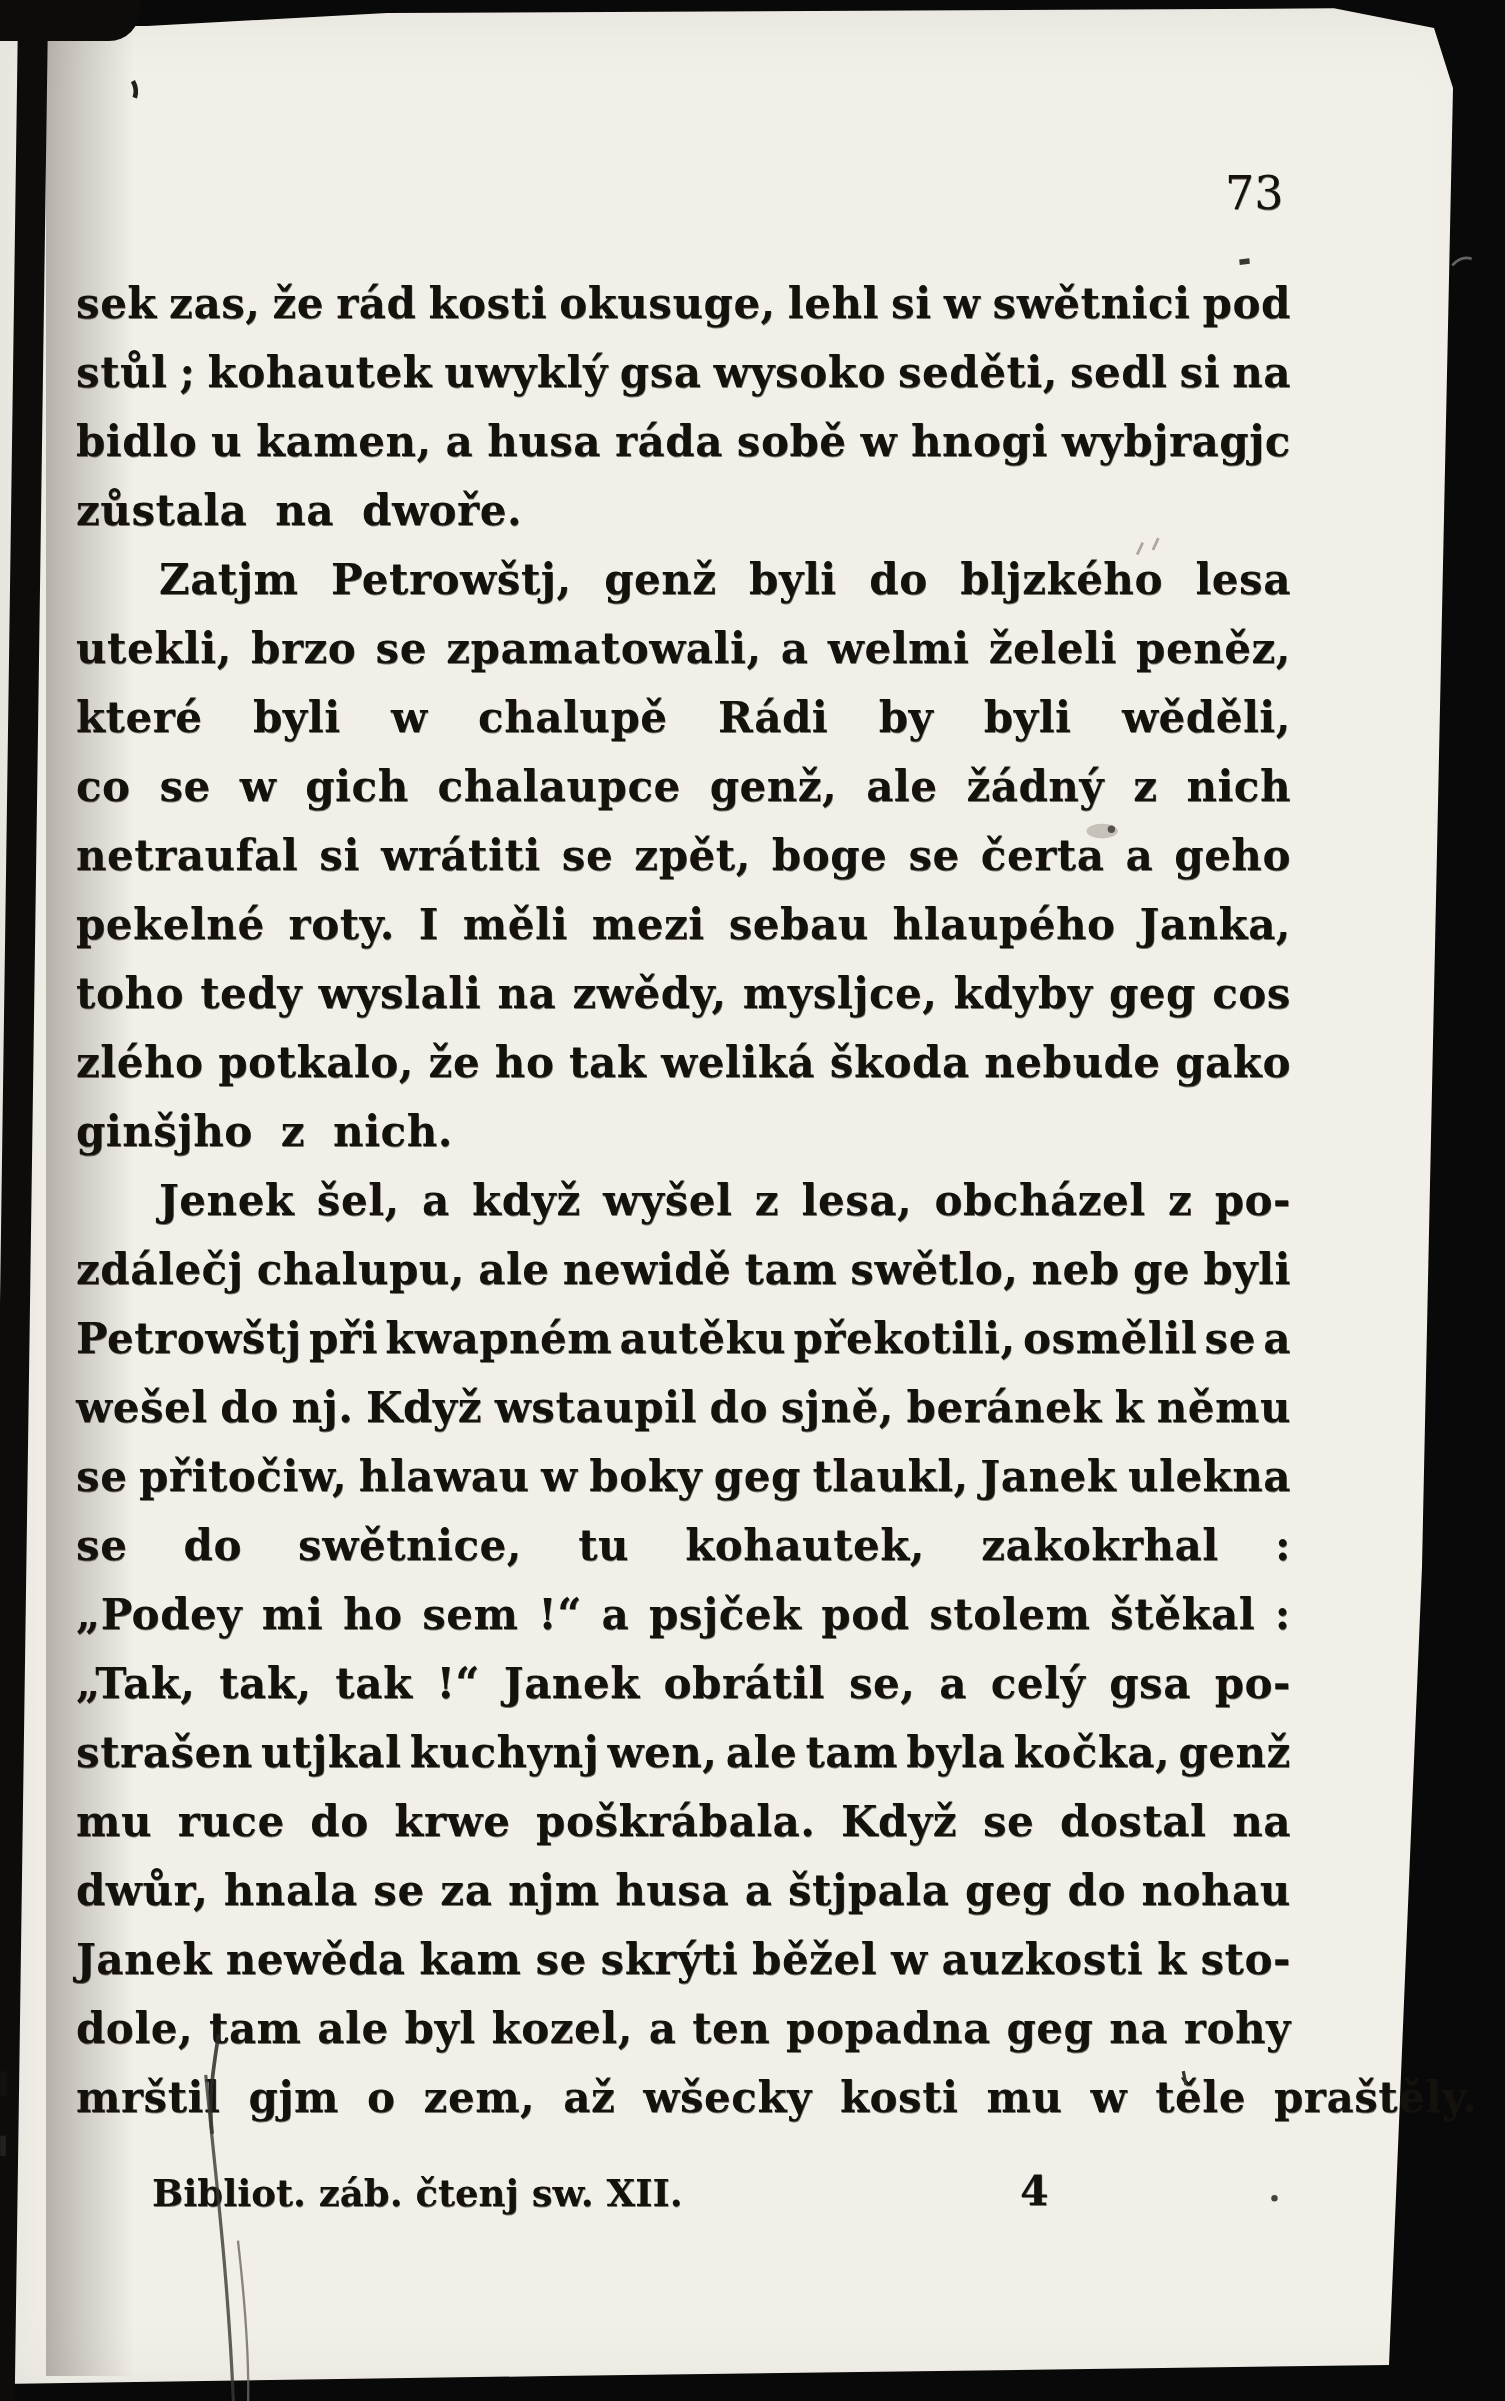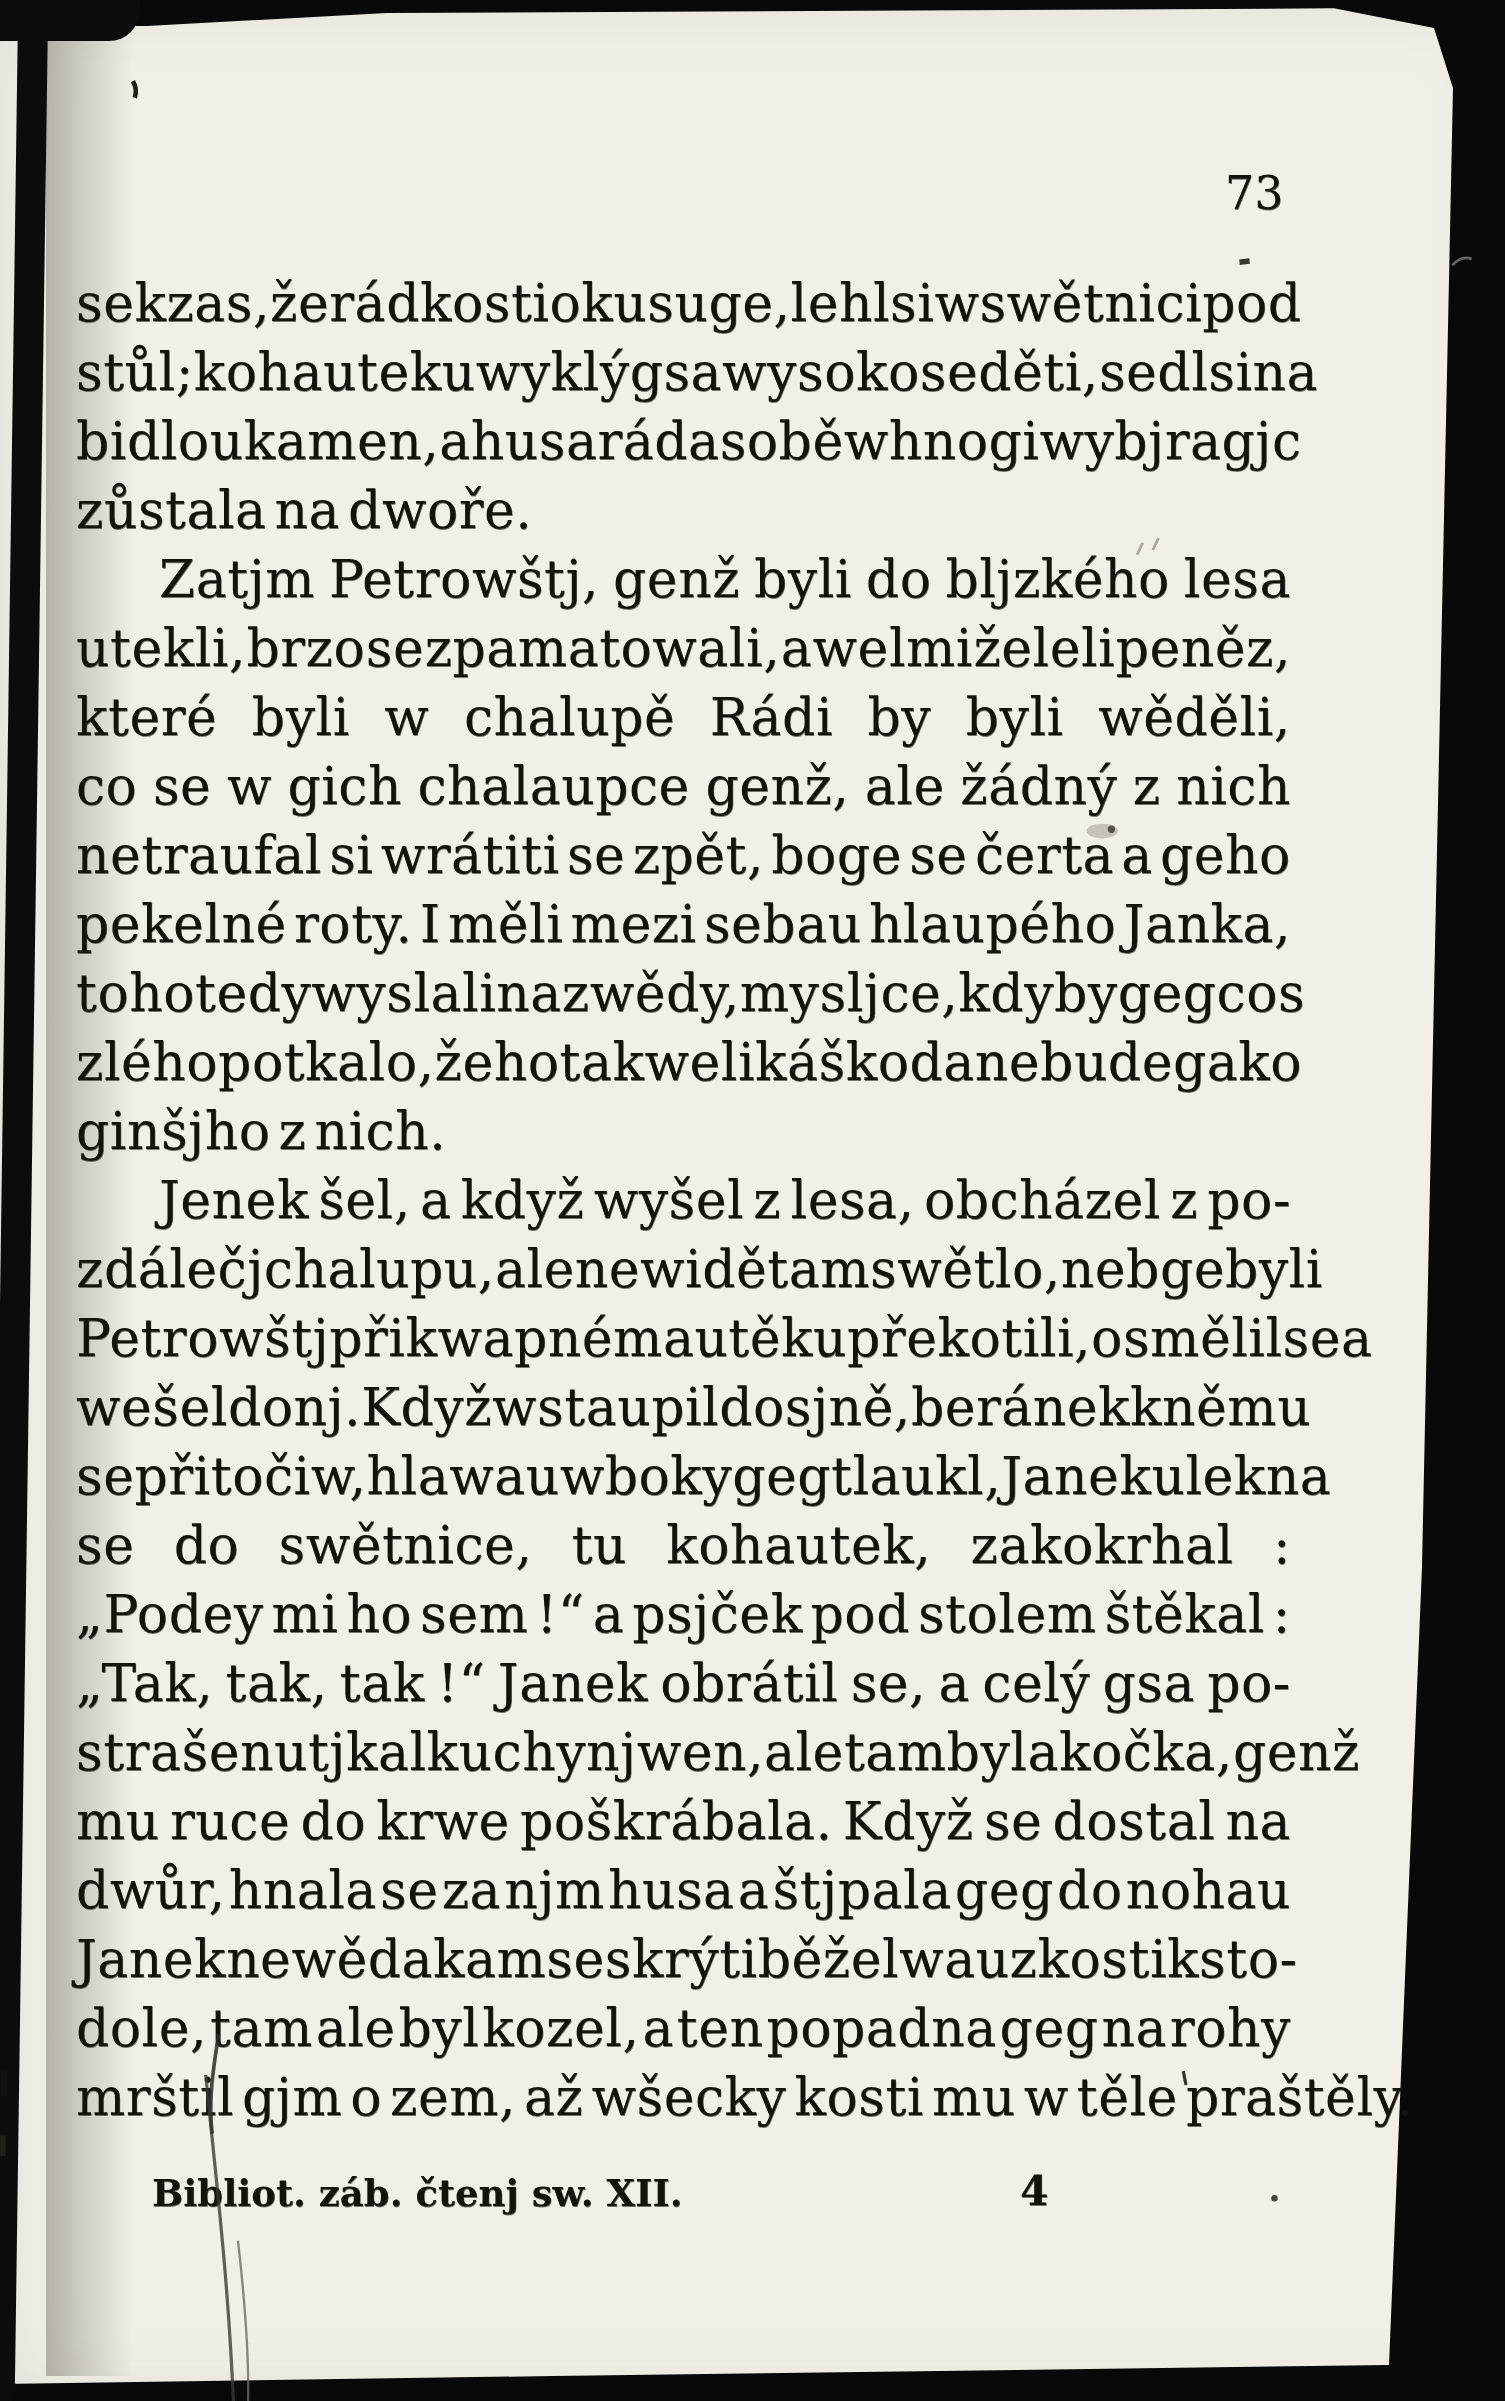--- a/index.html
+++ b/index.html
@@ -32,30 +32,30 @@
     border-bottom-right-radius:31px;
   }
   .page-number{
     position:absolute;left:76px;top:166px;width:1215px;
     text-align:right;padding-right:7.4px;box-sizing:border-box;
     font-size:46px;font-weight:400;color:var(--ink,#15120e);
     text-shadow:0.5px 0.5px 0 rgba(20,15,10,0.55);
   }
   .text-block{
     position:absolute;left:76px;top:269px;width:1215px;
-    color:var(--ink,#15120e);font-size:52px;font-weight:400;
+    color:var(--ink,#15120e);font-size:42px;font-weight:700;
     letter-spacing:0.5px;
     text-shadow:0.5px 0.5px 0 rgba(20,15,10,0.55);
   }
   .line{
     display:flex;justify-content:space-between;align-items:baseline;
     height:69px;line-height:69px;white-space:nowrap;
   }
   .line.indent{padding-left:83px;}
-  .line.para-end{justify-content:flex-start;gap:8px;align-items:flex-end;}
+  .line.para-end{justify-content:flex-start;gap:28px;align-items:flex-end;}
   .footer{
     position:absolute;left:76px;top:2167px;width:1215px;height:55px;
     color:var(--ink,#15120e);font-weight:700;
     text-shadow:0.5px 0.5px 0 rgba(20,15,10,0.55);
   }
   .footer .series{position:absolute;left:76px;top:3.7px;font-size:37px;}
   .footer .signature{position:absolute;left:944px;top:0;font-size:41px;}
   .marks{position:absolute;left:0;top:0;pointer-events:none;}
 </style>
 </head>

